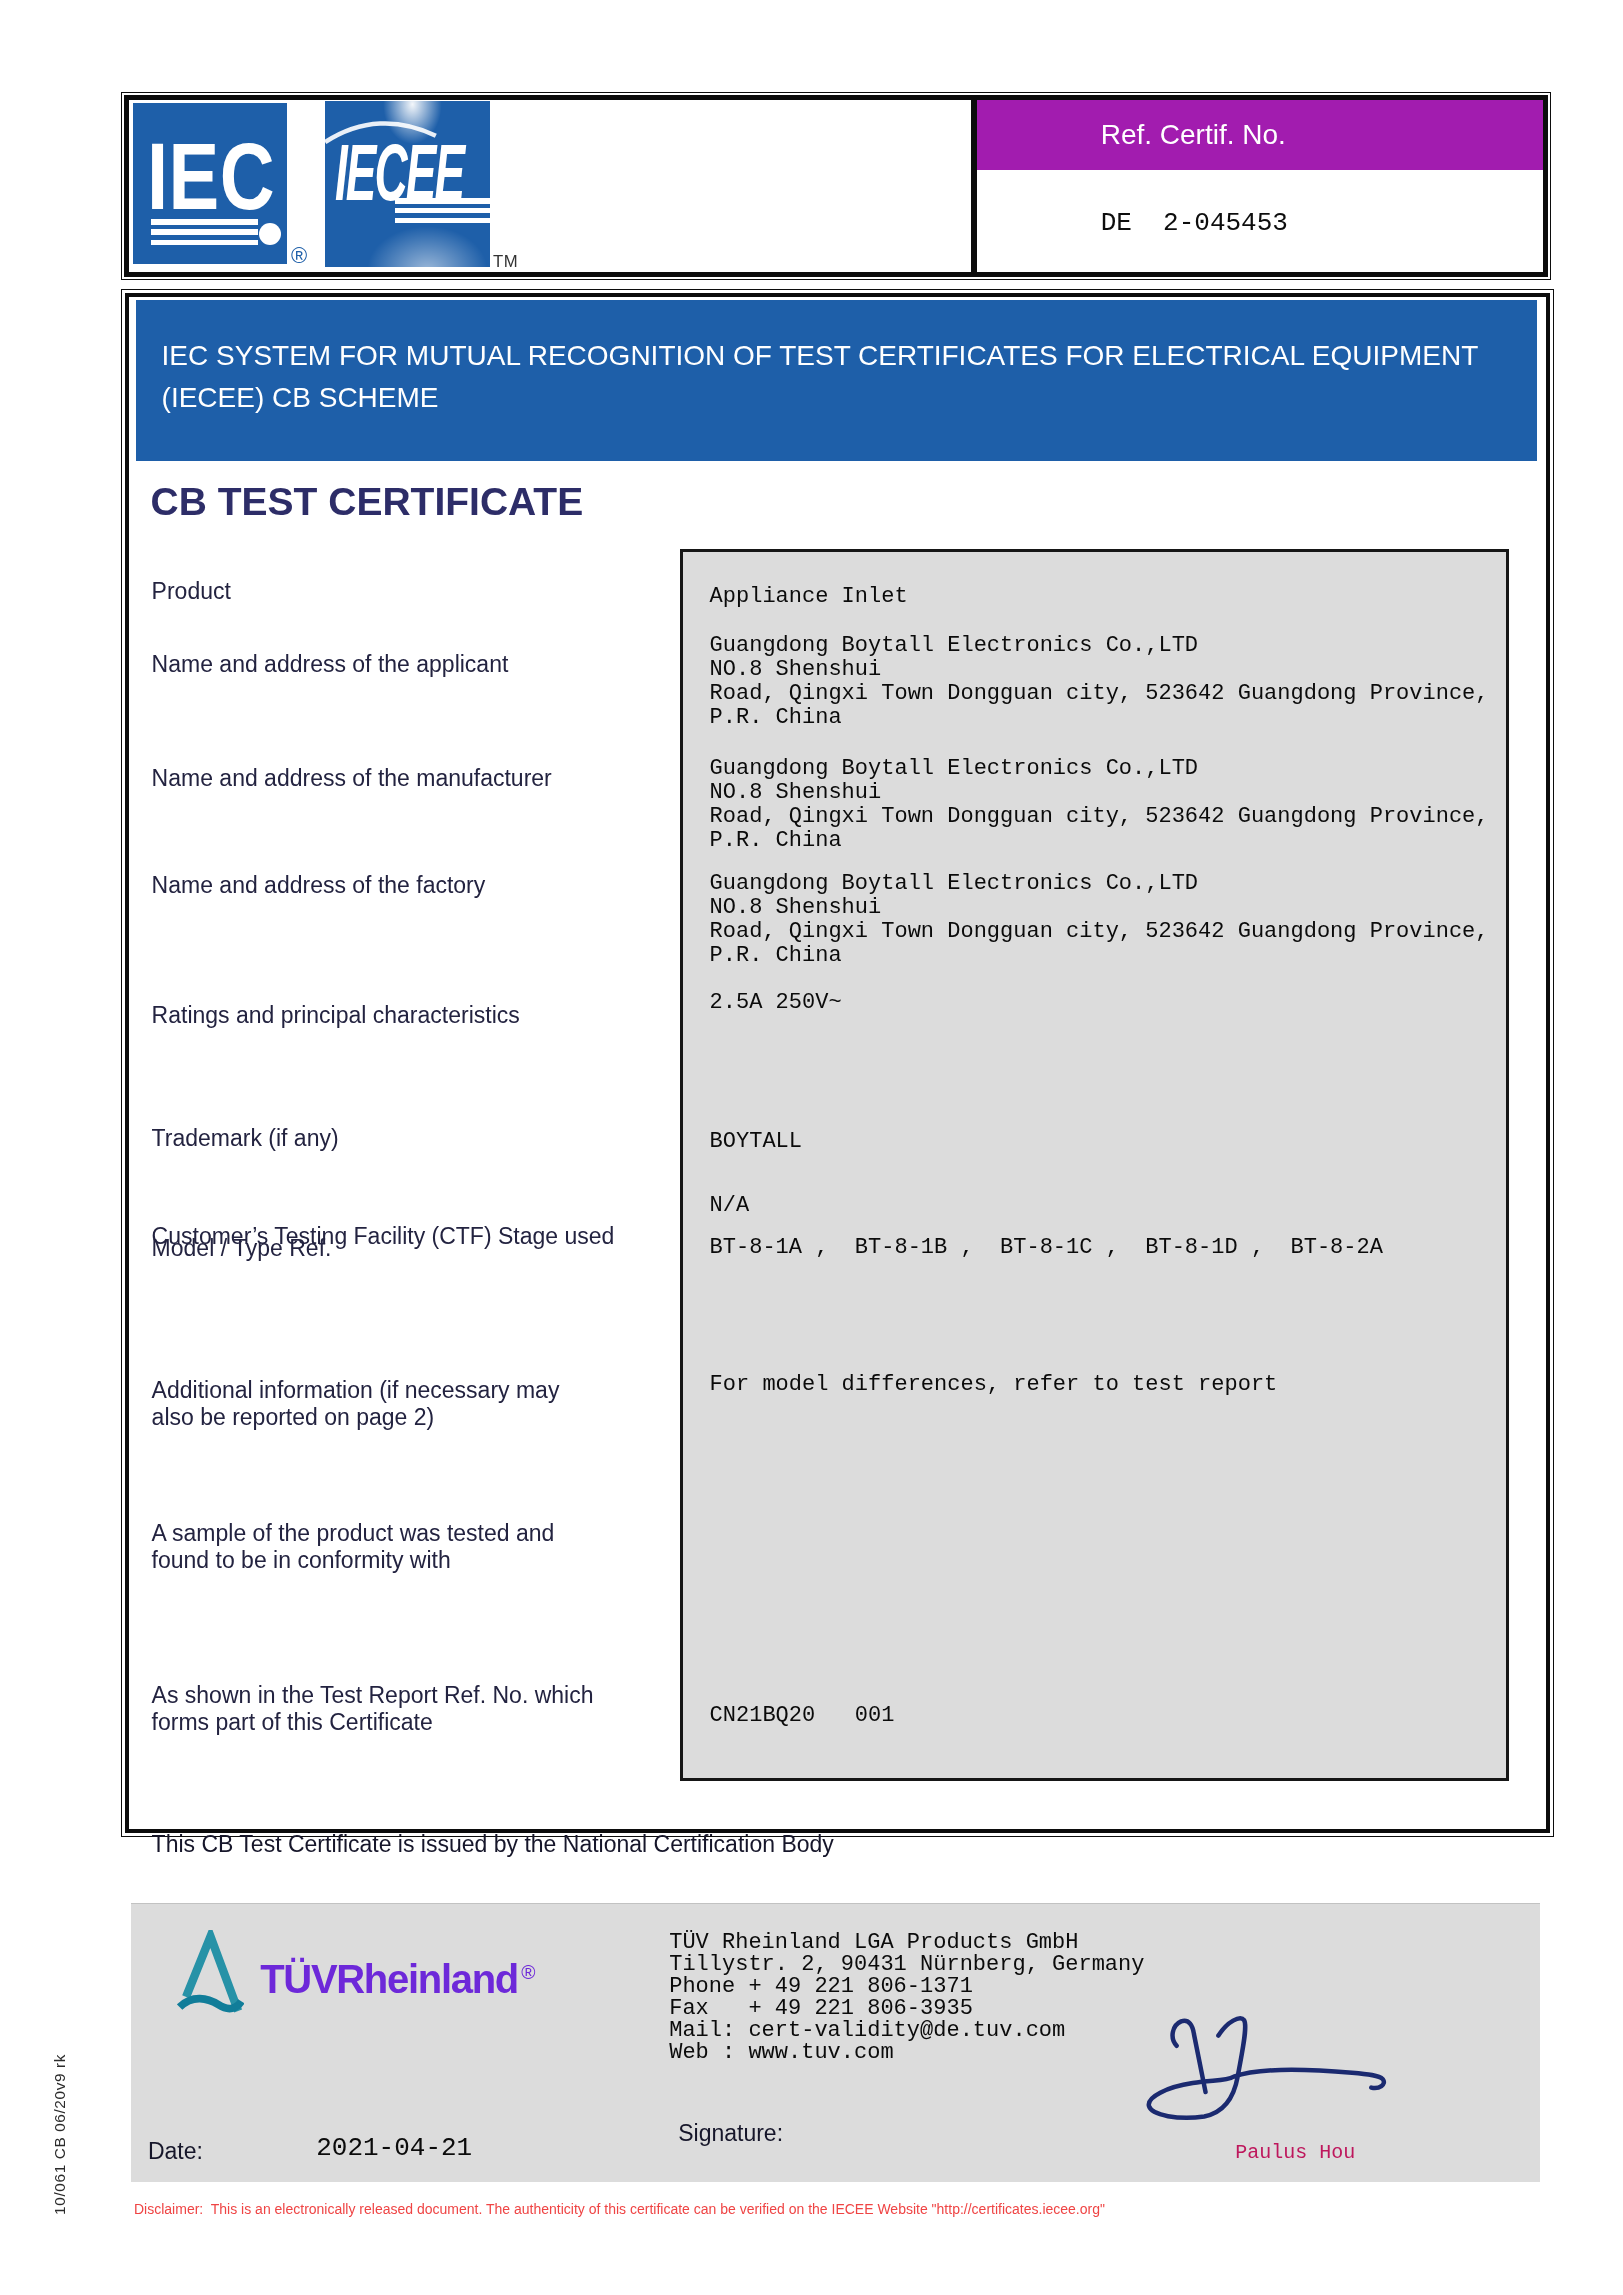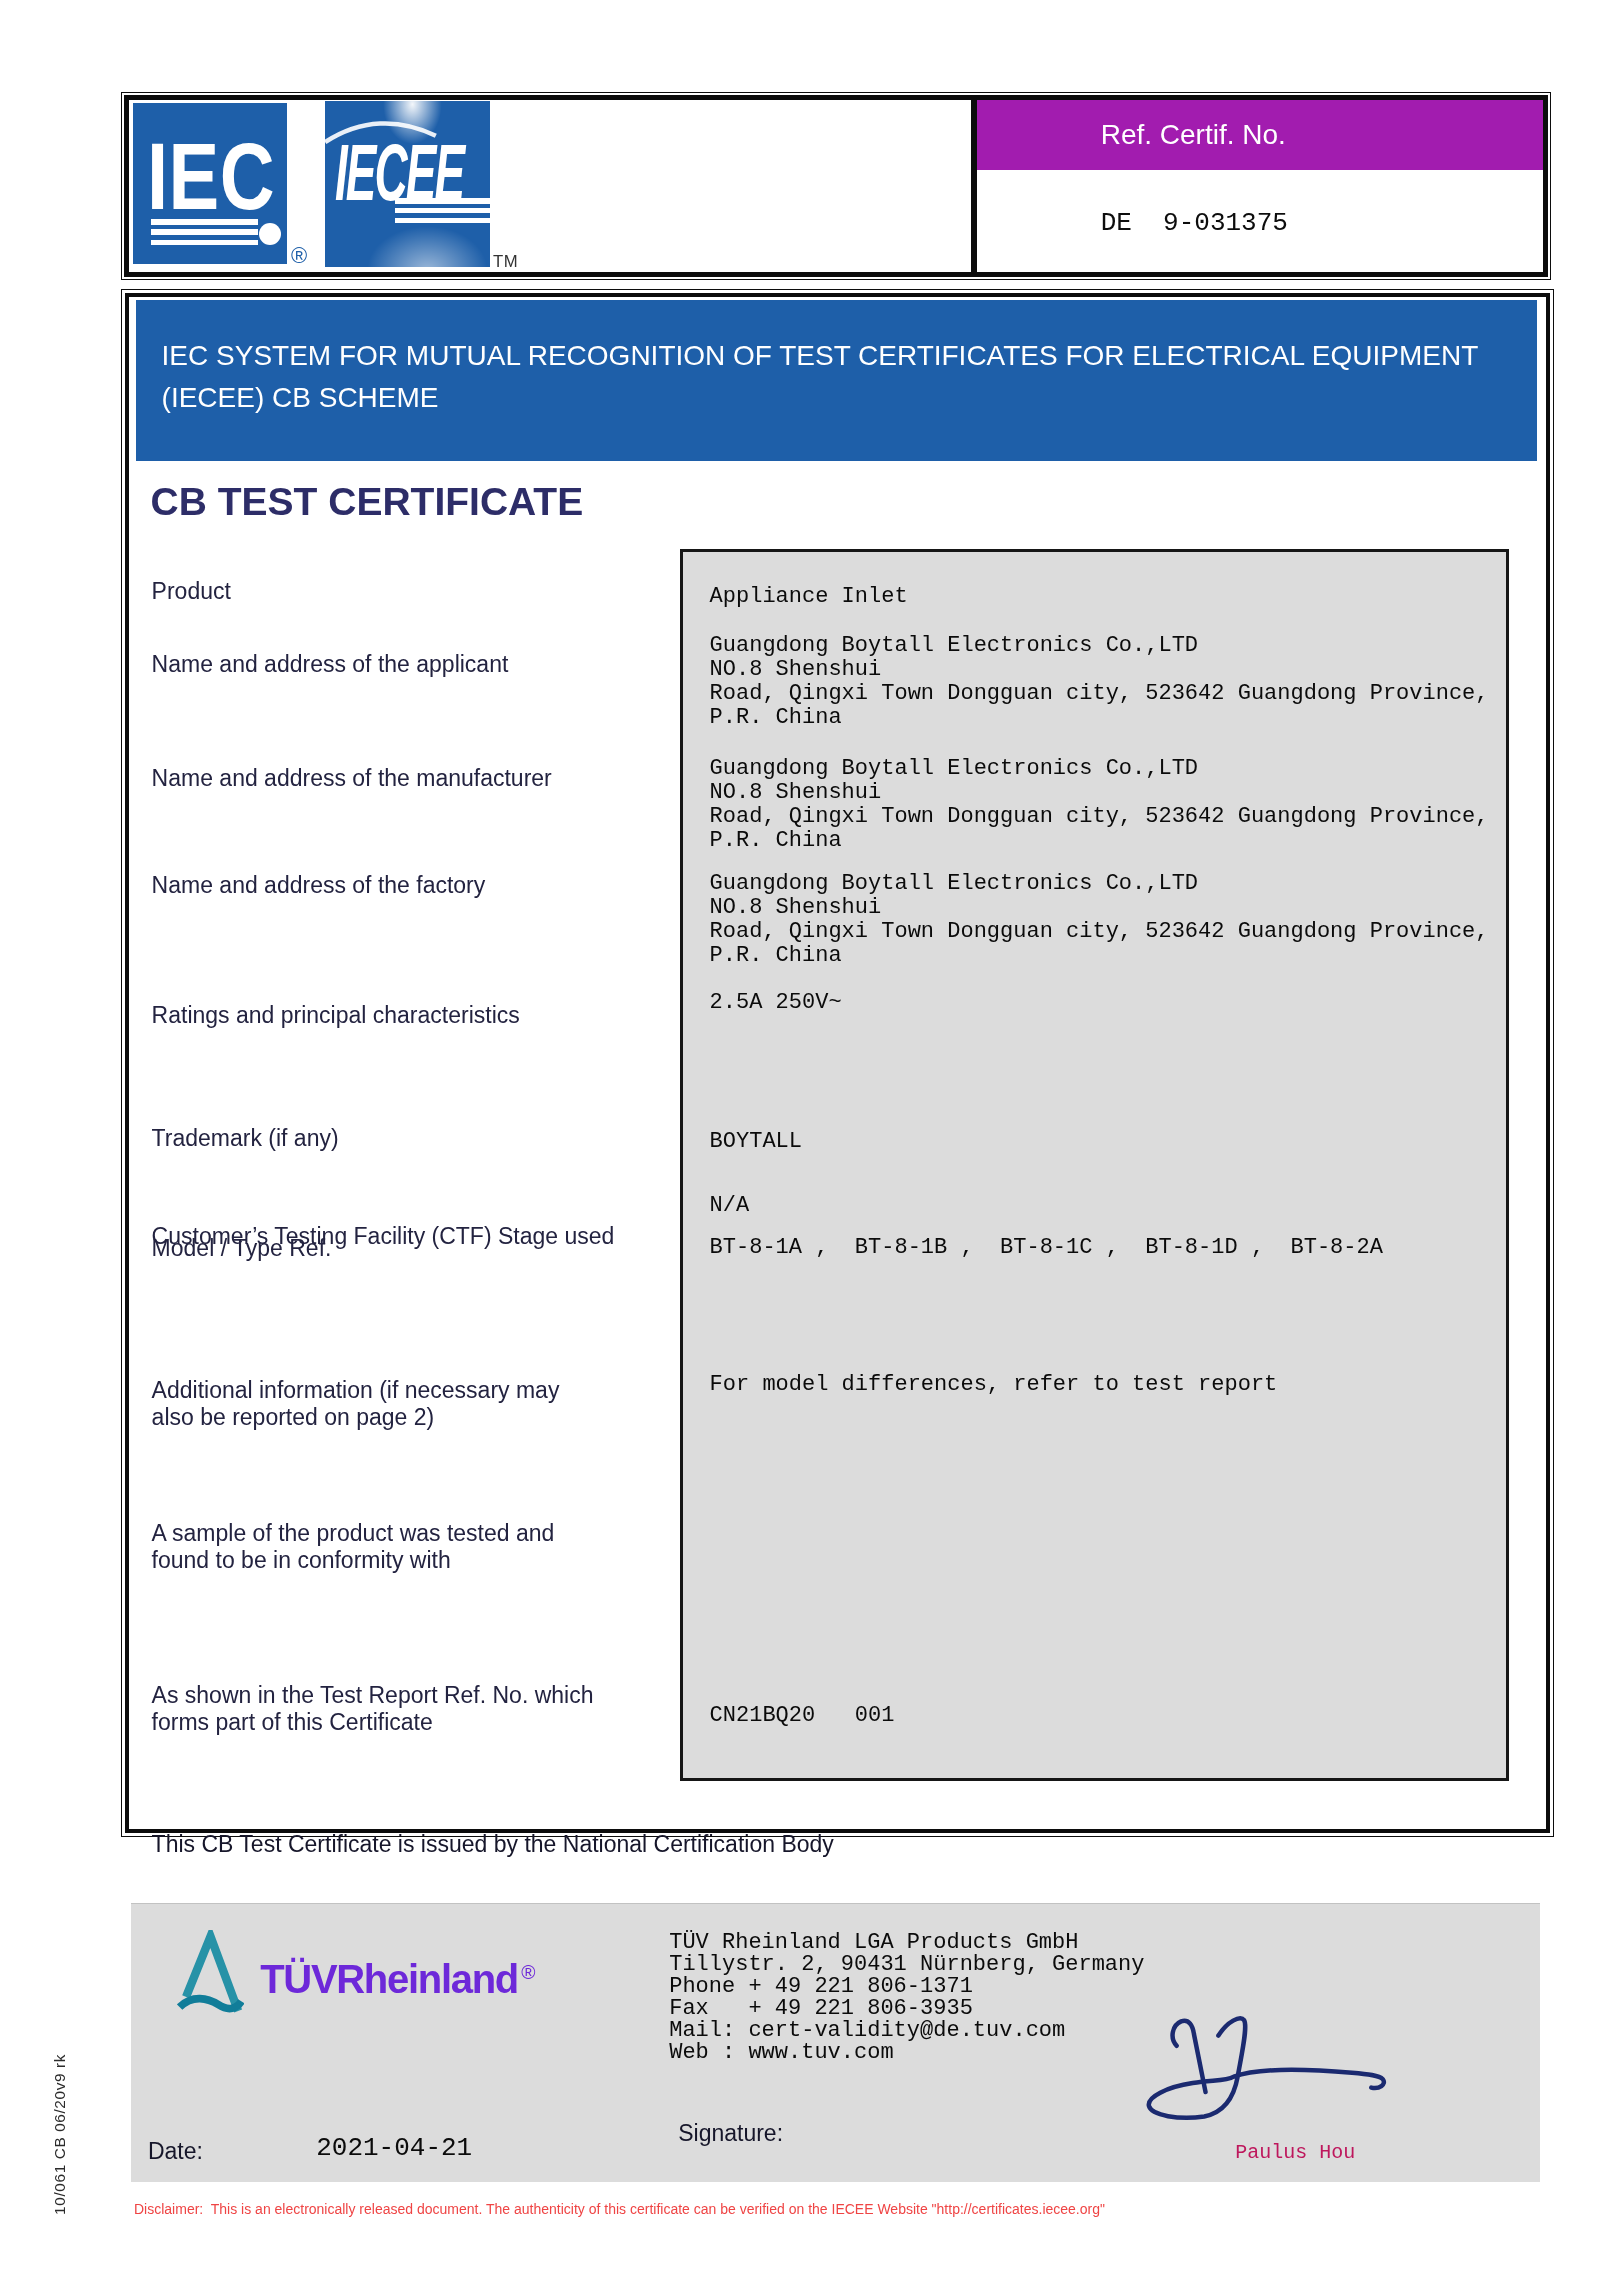--- a/index.html
+++ b/index.html
@@ -97,21 +97,21 @@
             <i></i>
           </div>
         </div>
         <div class="tm">TM</div>
       </div>
 
       <div class="hdr-div"></div>
 
       <div class="hdr-right">
         <div class="ref-band">Ref. Certif. No.</div>
-        <div class="ref-val mono">DE  9-031375</div>
+        <div class="ref-val mono">DE  2-045453</div>
       </div>
 
     </div>
   </div>
 
   <div class="main-outer">
     <div class="main-inner">
 
       <div class="banner">IEC SYSTEM FOR MUTUAL RECOGNITION OF TEST CERTIFICATES FOR ELECTRICAL EQUIPMENT
 (IECEE) CB SCHEME</div>

